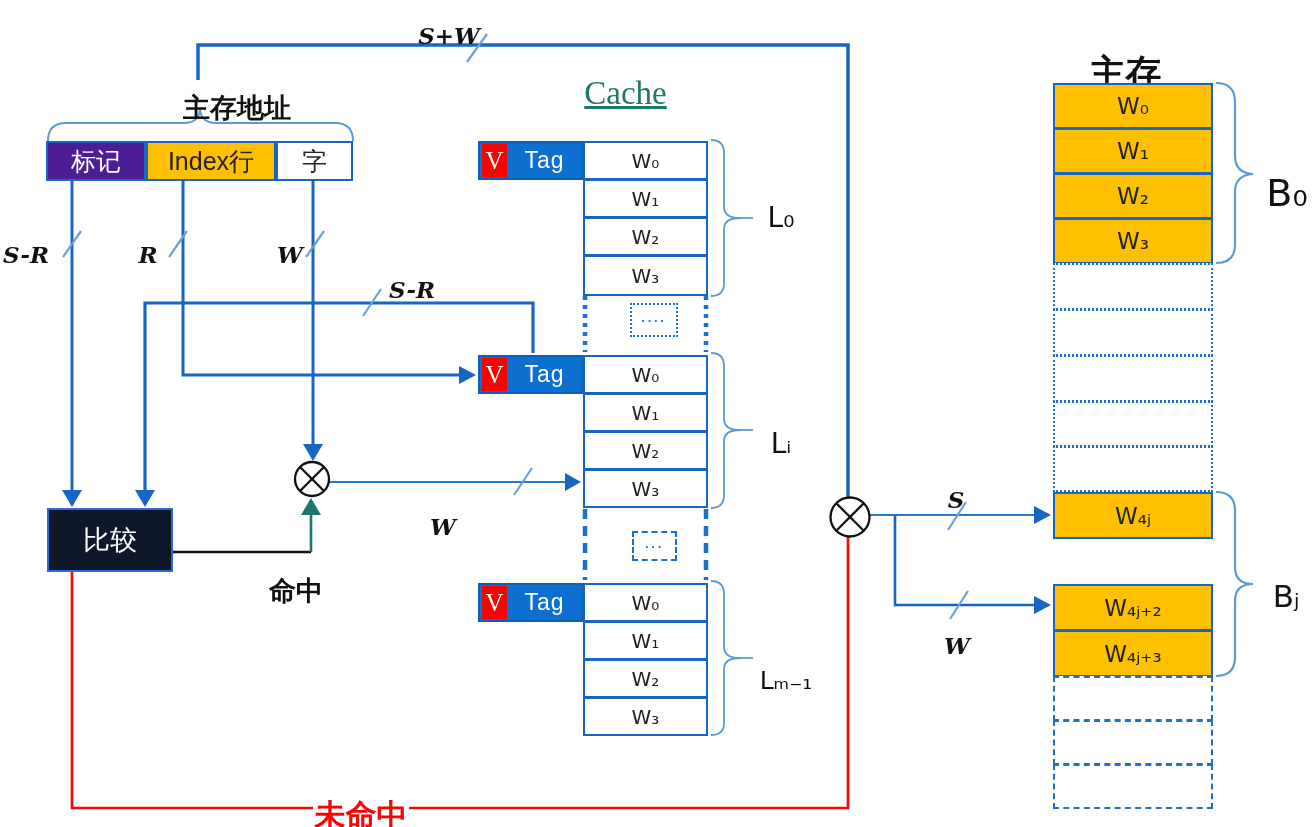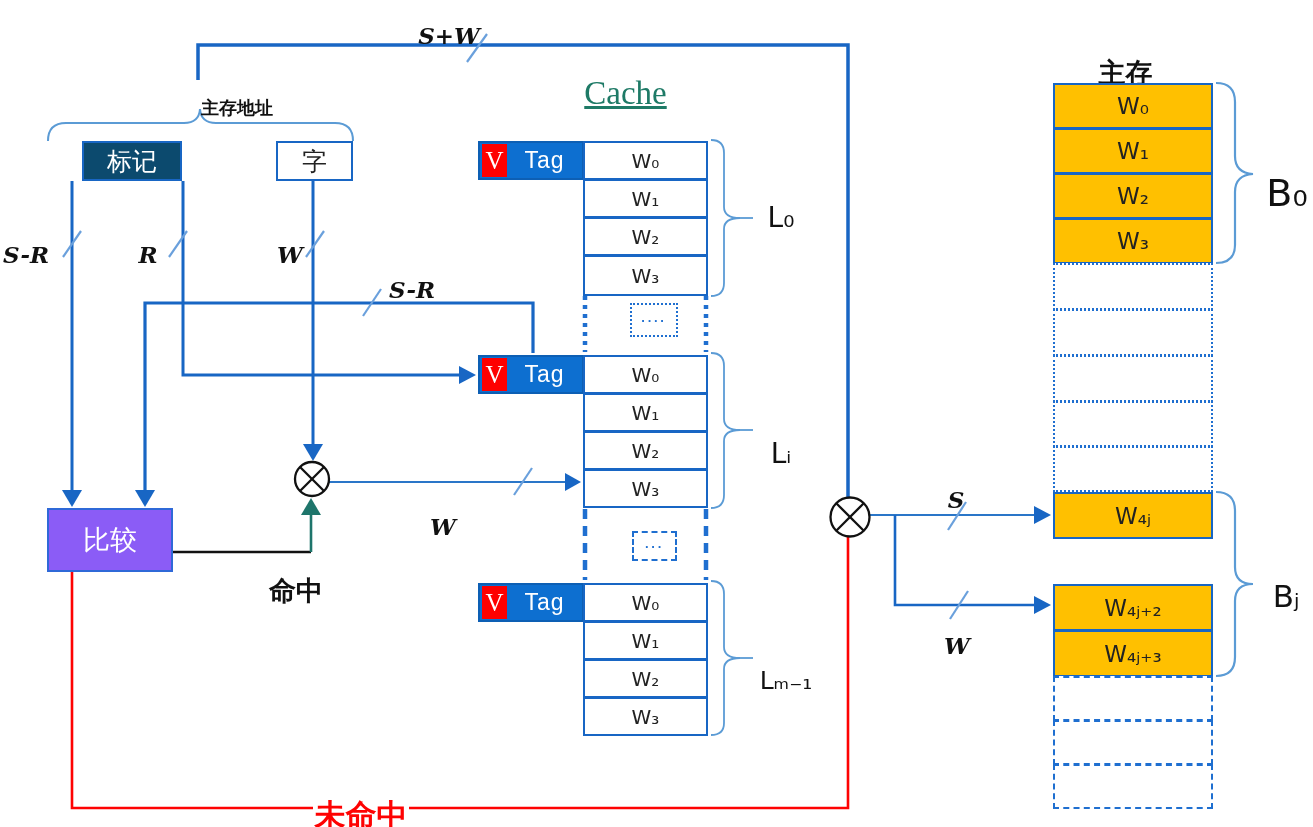--- a/index.html
+++ b/index.html
@@ -113,37 +113,38 @@
       <line x1="300" y1="467" x2="324" y2="491" stroke="#111111" stroke-width="2.3"></line>
       <line x1="324" y1="467" x2="300" y2="491" stroke="#111111" stroke-width="2.3"></line>
     </g>
     <g>
       <circle cx="850" cy="517" r="19.5" fill="#ffffff" stroke="#111111" stroke-width="2.3"></circle>
       <line x1="836" y1="503" x2="864" y2="531" stroke="#111111" stroke-width="2.3"></line>
       <line x1="864" y1="503" x2="836" y2="531" stroke="#111111" stroke-width="2.3"></line>
     </g>
   </svg>
 
-  <div class="lab" style="left:148px;top:80px;width:178px;height:32px;font-size:18px;font-weight:600;">主存地址</div>
+  <div class="lab" style="left:148px;top:80px;width:178px;height:32px;font-size:27px;font-weight:600;">主存地址</div>
   <div class="lab" style="left:553px;top:62px;width:145px;height:38px;font-size:33px;color:#1e7a66;font-family:'Liberation Serif',serif;text-decoration:underline;">Cache</div>
-  <div class="lab" style="left:1088px;top:45px;width:75px;height:32px;font-size:27px;font-weight:600;">主存</div>
-
-  <div class="cell" style="left:46px;top:141px;width:100px;height:40px;background:#0c4a6e;color:#fff;font-size:25px;font-family:'Liberation Sans',sans-serif;margin-left:36px;">标记</div>
+  <div class="lab" style="left:1088px;top:45px;width:75px;height:32px;font-size:36px;font-weight:600;">主存</div>
+
+  <div class="cell" style="left:46px;top:141px;width:100px;height:40px;background:#4c1d95;color:#fff;font-size:25px;font-family:'Liberation Sans',sans-serif;">标记</div>
+  <div class="cell orange" style="left:146px;top:141px;width:130px;height:40px;font-size:25px;font-family:'Liberation Sans',sans-serif;">Index行</div>
   <div class="cell" style="left:276px;top:141px;width:77px;height:40px;font-size:25px;font-family:'Liberation Sans',sans-serif;">字</div>
 
   <div class="lab script" style="left:0px;top:228px;width:52px;height:28px;font-size:23px;">S-R</div>
   <div class="lab script" style="left:132px;top:228px;width:32px;height:28px;font-size:23px;">R</div>
   <div class="lab script" style="left:272px;top:228px;width:36px;height:28px;font-size:23px;">W</div>
   <div class="lab script" style="left:418px;top:8px;width:62px;height:30px;font-size:23px;">S+W</div>
   <div class="lab script" style="left:383px;top:263px;width:58px;height:28px;font-size:23px;">S-R</div>
   <div class="lab script" style="left:426px;top:500px;width:34px;height:28px;font-size:23px;">W</div>
   <div class="lab script" style="left:940px;top:473px;width:32px;height:28px;font-size:23px;">S</div>
   <div class="lab script" style="left:940px;top:619px;width:34px;height:28px;font-size:23px;">W</div>
 
-  <div class="cell" style="left:47px;top:508px;width:126px;height:64px;background:#8b5cf6;border:2.5px solid #2f69d8;color:#fff;font-size:27px;font-family:'Liberation Sans',sans-serif;">比较</div>
+  <div class="cell" style="left:47px;top:508px;width:126px;height:64px;background:#0f172a;border:2.5px solid #2f69d8;color:#fff;font-size:27px;font-family:'Liberation Sans',sans-serif;">比较</div>
   <div class="lab" style="left:256px;top:564px;width:80px;height:30px;font-size:27px;font-weight:600;text-align:right;">命中</div>
   <div class="lab" style="left:313px;top:786px;width:96px;height:36px;font-size:31px;color:#fe0202;font-weight:700;">未命中</div>
 
   <div class="tagrow" style="left:478px;top:141px;width:106px;height:39px;">
     <span class="vbox">V</span>
     <span class="taglabel">Tag</span>
   </div>
   <div class="cell" style="left:583px;top:141px;width:125px;height:39px;font-size:20px;">W₀</div>
   <div class="cell" style="left:583px;top:179px;width:125px;height:39px;font-size:20px;">W₁</div>
   <div class="cell" style="left:583px;top:217px;width:125px;height:39px;font-size:20px;">W₂</div>
@@ -153,21 +154,21 @@
   <div class="dotsbox" style="left:630px;top:303px;width:48px;height:34px;border:2px dotted #1f6fd0;">····</div>
 
   <div class="tagrow" style="left:478px;top:355px;width:106px;height:39px;">
     <span class="vbox">V</span>
     <span class="taglabel">Tag</span>
   </div>
   <div class="cell" style="left:583px;top:355px;width:125px;height:39px;font-size:20px;">W₀</div>
   <div class="cell" style="left:583px;top:393px;width:125px;height:39px;font-size:20px;">W₁</div>
   <div class="cell" style="left:583px;top:431px;width:125px;height:39px;font-size:20px;">W₂</div>
   <div class="cell" style="left:583px;top:469px;width:125px;height:39px;font-size:20px;">W₃</div>
-  <div class="lab sub" style="left:760px;top:424px;width:42px;height:34px;font-size:28px;">Lᵢ</div>
+  <div class="lab sub" style="left:760px;top:414px;width:42px;height:34px;font-size:28px;">Lᵢ</div>
 
   <div class="dotsbox" style="left:632px;top:531px;width:45px;height:30px;border:2px dashed #1f6fd0;">···</div>
 
   <div class="tagrow" style="left:478px;top:583px;width:106px;height:39px;">
     <span class="vbox">V</span>
     <span class="taglabel">Tag</span>
   </div>
   <div class="cell" style="left:583px;top:583px;width:125px;height:39px;font-size:20px;">W₀</div>
   <div class="cell" style="left:583px;top:621px;width:125px;height:39px;font-size:20px;">W₁</div>
   <div class="cell" style="left:583px;top:659px;width:125px;height:39px;font-size:20px;">W₂</div>

